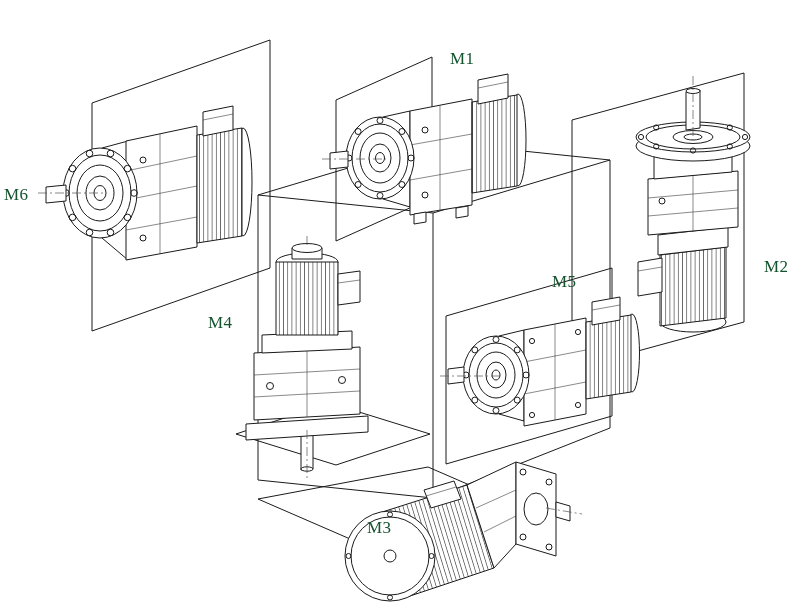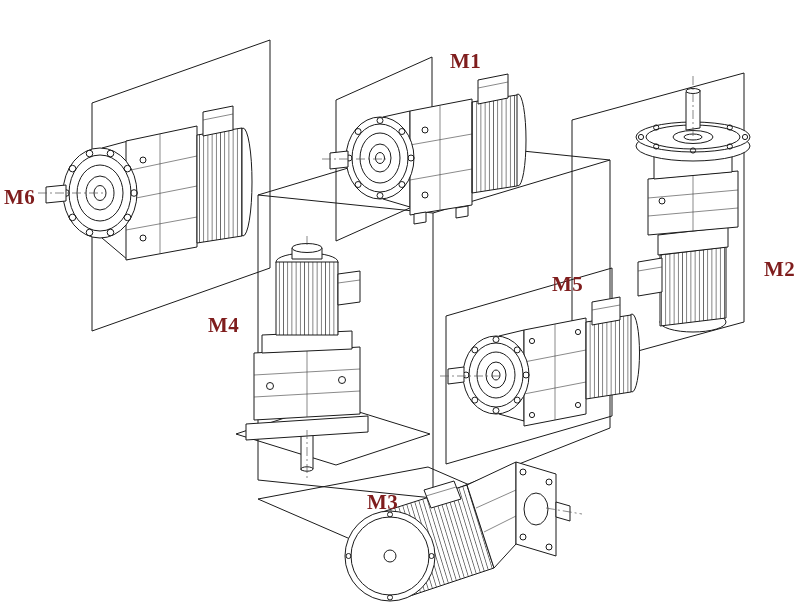--- a/index.html
+++ b/index.html
@@ -1,19 +1,19 @@
 <!DOCTYPE html>
 <html><head>
 <meta charset="utf-8">
 <style>
   html,body{margin:0;padding:0;background:#ffffff;}
   .stage{position:relative;width:800px;height:613px;background:#ffffff;overflow:hidden;
          font-family:"Liberation Serif", serif;}
   .stage svg{position:absolute;left:0;top:0;}
-  .pos-label{position:absolute;font-weight:bold;font-size:21px;color:#7f1d1d;
+  .pos-label{position:absolute;font-weight:normal;font-size:17px;color:#14532d;
              font-family:"Liberation Serif", serif; letter-spacing:0.5px;}
   svg .ln{fill:none;stroke:#1b1b1b;stroke-width:1;}
   svg .thin{fill:none;stroke:#3a3a3a;stroke-width:0.6;}
   svg .wh{fill:#ffffff;stroke:#1b1b1b;stroke-width:1;}
   svg .cl{fill:none;stroke:#555;stroke-width:0.7;stroke-dasharray:9 3 2 3;}
 </style>
 </head>
 <body>
 
 <div class="stage">
@@ -212,18 +212,18 @@
     <circle class="ln" cx="390" cy="514.5" r="2.5"></circle>
     <circle class="ln" cx="431.5" cy="556" r="2.5"></circle>
     <circle class="ln" cx="390" cy="597.5" r="2.5"></circle>
     <circle class="ln" cx="348.5" cy="556" r="2.5"></circle>
     <line class="cl" x1="546" y1="508" x2="582" y2="514"></line>
   </g>
 </svg>
 
   <div class="pos-label" style="left:450px;top:49px">M1</div>
   <div class="pos-label" style="left:764px;top:257px">M2</div>
-  <div class="pos-label" style="left:367px;top:490px">M3</div>
+  <div class="pos-label" style="left:367px;top:518px">M3</div>
   <div class="pos-label" style="left:208px;top:313px">M4</div>
   <div class="pos-label" style="left:552px;top:272px">M5</div>
   <div class="pos-label" style="left:4px;top:185px">M6</div>
 
 </div>
 
 </body></html>

